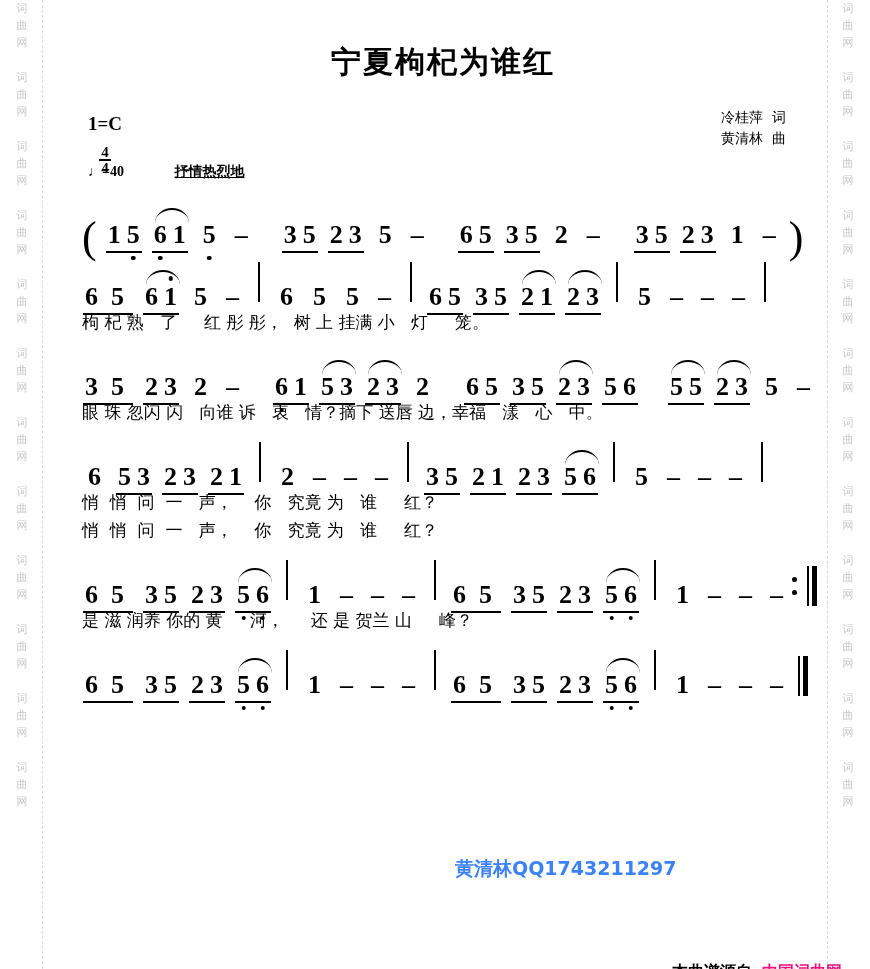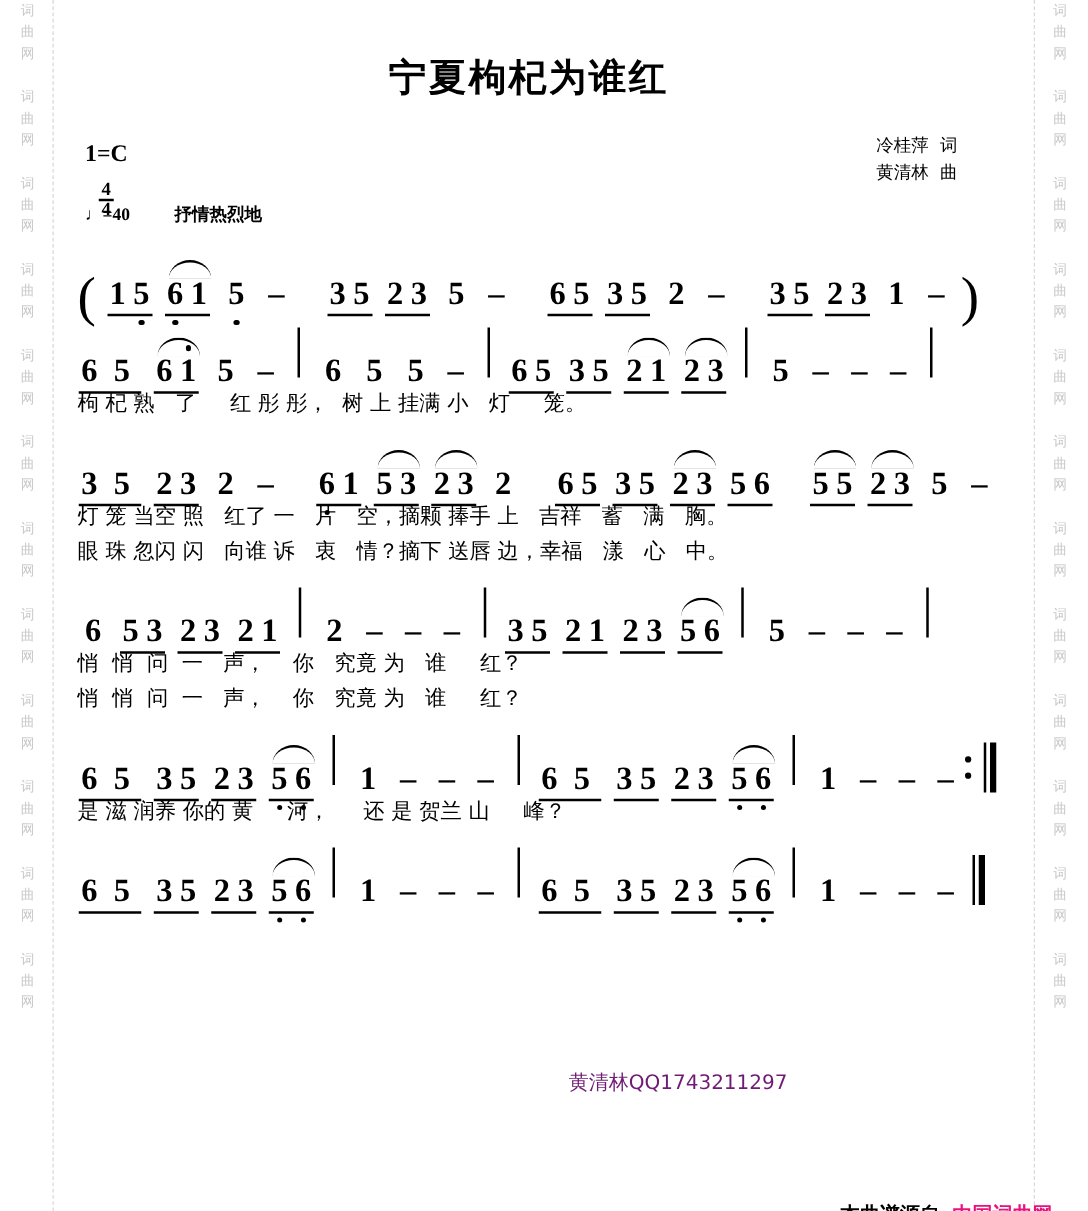--- a/index.html
+++ b/index.html
@@ -29,21 +29,21 @@
     user-select: none;
   }
   .wm-strip.left  { left: 2px;  border-right: 1px dashed #d8d8d8; }
   .wm-strip.right { right: 2px; border-left: 1px dashed #d8d8d8; }
   .wm-block { margin-bottom: 18px; }
   .wm-block span { display: block; }
 
   
   .sheet {
     position: absolute;
-    left: 40px;
+    left: 60px;
     top: 0;
     width: 766px;
     height: 795px;
   }
 
   
   .title {
     text-align: center;
     font-family: "DejaVu Sans", sans-serif;
     font-weight: bold;
@@ -96,21 +96,21 @@
   .tempo-row {
     position: relative;
     height: 24px;
     margin-top: -6px;
     padding-left: 28px;
     font-family: "DejaVu Sans", sans-serif;
     font-size: 13px;
     font-weight: bold;
   }
   .tempo-row .bpm { font-family: "Liberation Serif", serif; font-size: 14px; }
-  .tempo-row .expr { margin-left: 31px; font-size: 14px; }
+  .tempo-row .expr { margin-left: 46px; font-size: 14px; text-decoration: underline; }
 
   
   .system {
     position: relative;
     margin: 0 0 0 18px;
     padding-top: 16px;
   }
   .notes-line {
     display: flex;
     align-items: flex-end;
@@ -217,23 +217,23 @@
   .lyric-line .ly {
     white-space: pre;
   }
 
   
   .signature {
     position: absolute;
     left: 455px;
     top: 856px;
     font-family: "DejaVu Sans", sans-serif;
-    font-weight: normal;
-    font-size: 16px;
-    color: #701a75;
+    font-weight: bold;
+    font-size: 19px;
+    color: #3b82f6;
   }
   .source {
     position: absolute;
     right: 28px;
     top: 962px;
     font-family: "DejaVu Sans", sans-serif;
     font-weight: bold;
     font-size: 16px;
     white-space: nowrap;
   }
@@ -546,23 +546,20 @@
       </span>
       <span class="grp beam1">
         <span class="slur"></span>
         <span class="note">2</span>
         <span class="note">3</span>
       </span>
       <span class="note wide">5</span>
       <span class="note dash">–</span>
       <span class="barline"></span>
     </div>
-    <div class="lyric-line">
-        <span class="ly">灯 笼 当空 照   红了 一   片   空，摘颗 捧手 上   吉祥   蓄   满   胸。</span>
-      </div>
     <div class="lyric-line">
         <span class="ly">眼 珠 忽闪 闪   向谁 诉   衷   情？摘下 送唇 边，幸福   漾   心   中。</span>
       </div>
   </div>
 
   <div class="system">
     <div class="notes-line">
       <span class="note wide">6</span>
       <span class="grp beam1">
         <span class="note">5</span>

